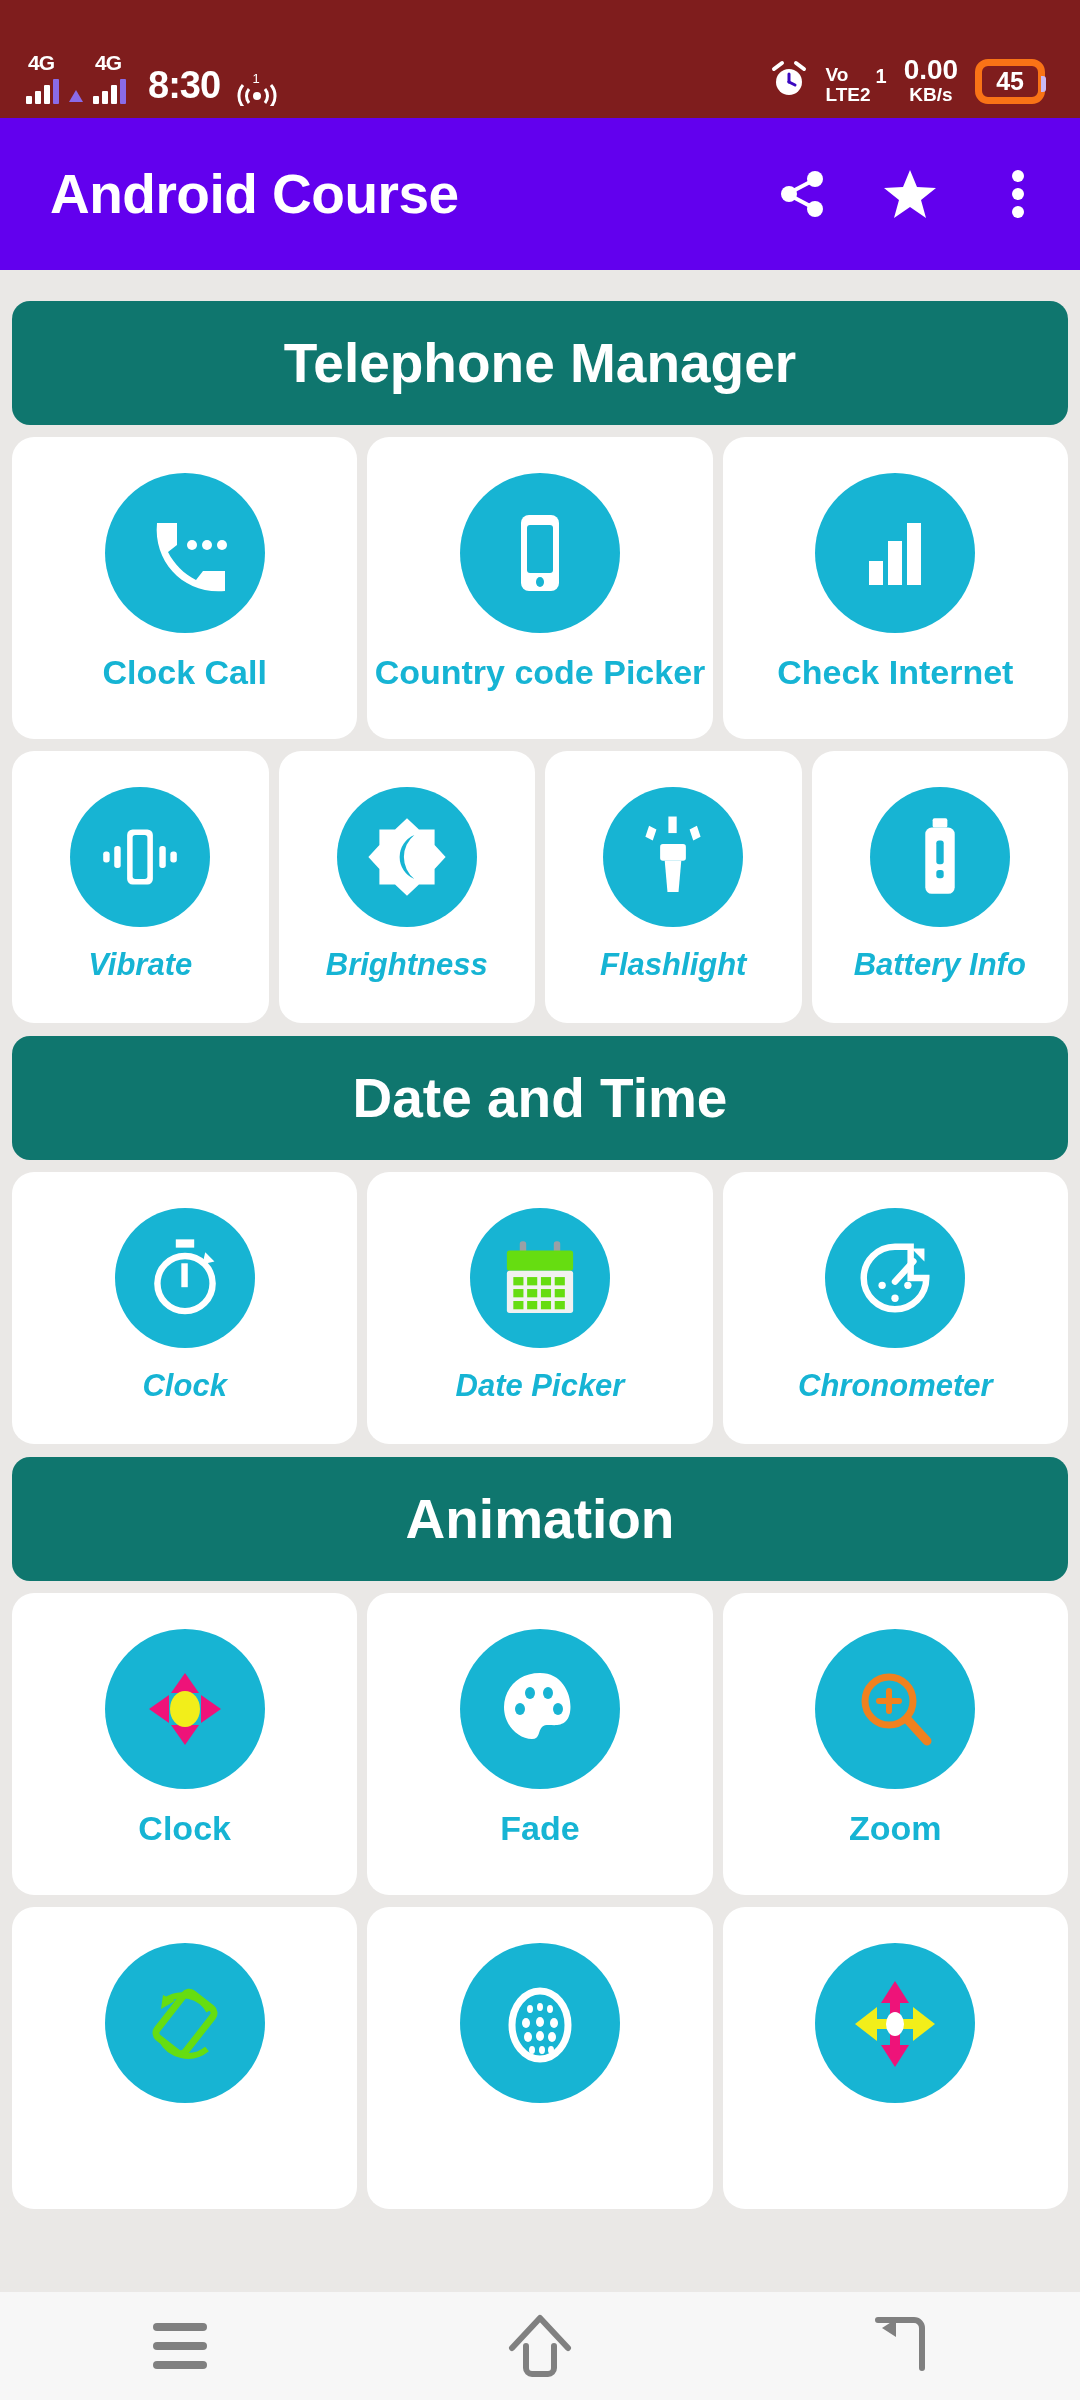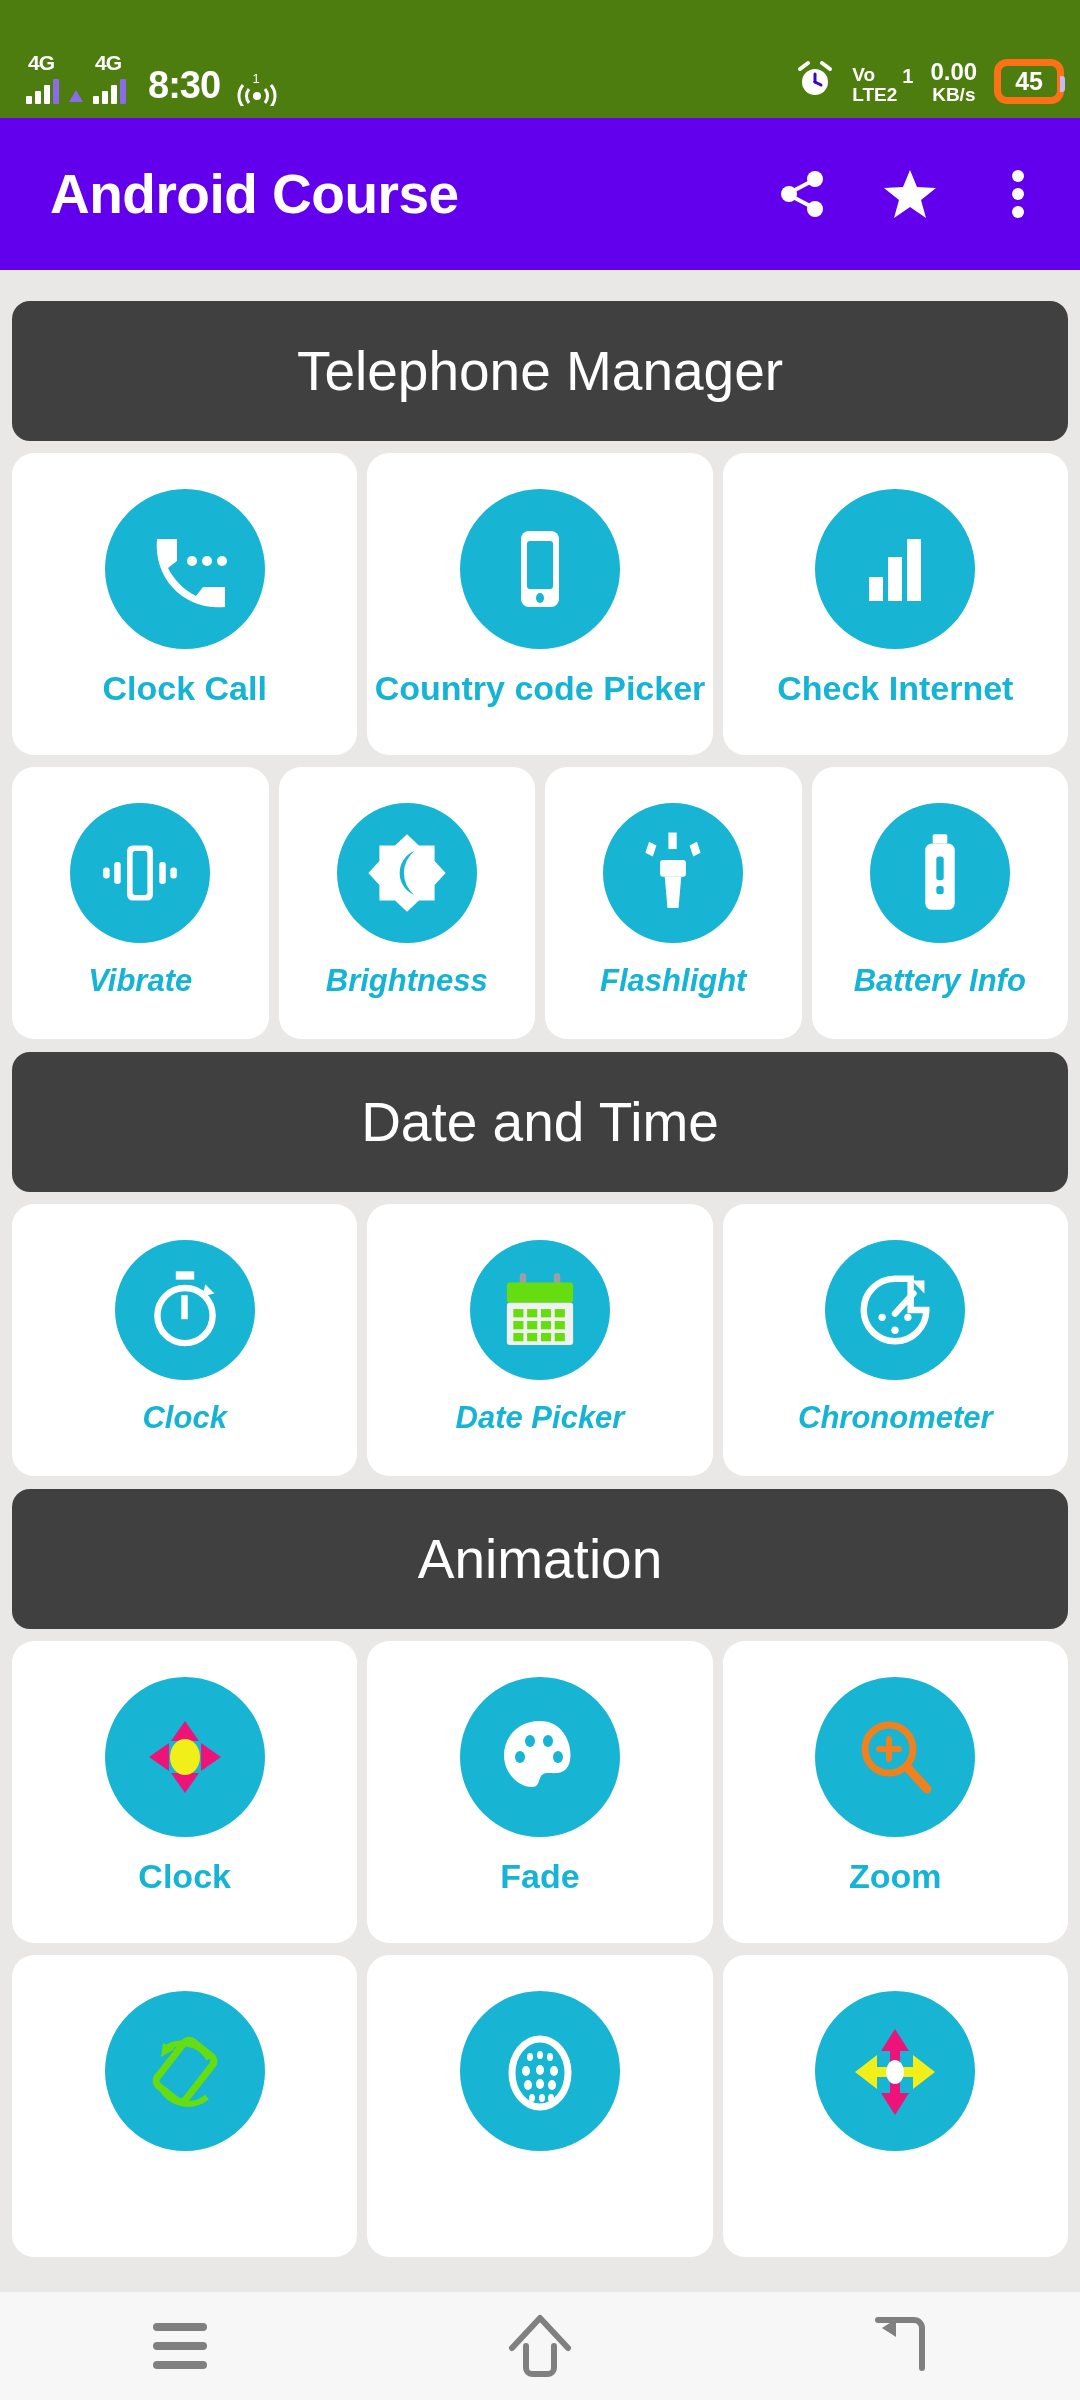--- a/index.html
+++ b/index.html
@@ -6,22 +6,22 @@
   html, body { width:1080px; height:2400px; }
   body {
     font-family: "Liberation Sans", sans-serif;
     background:#EAE8E6;
     overflow:hidden;
     position:relative;
   }
 
   
   #status-bar{
-    height:118px; background:#4d7c0f; color:#fff;
-    display:flex; align-items:flex-end; padding:0 16px 14px 26px;
+    height:118px; background:#7f1d1d; color:#fff;
+    display:flex; align-items:flex-end; padding:0 35px 14px 26px;
     position:relative;
   }
   .sb-left{ display:flex; align-items:flex-end; gap:10px; }
   .sig{ display:flex; align-items:flex-end; gap:3px; position:relative; }
   .sig .g{ font-size:21px; font-weight:bold; line-height:1; position:absolute; top:-26px; left:2px; letter-spacing:-1px;}
   .bars{ display:flex; align-items:flex-end; gap:3px; height:26px;}
   .bars i{ width:6px; background:#fff; border-radius:1px; display:block;}
   .bars i:nth-child(1){height:8px;}
   .bars i:nth-child(2){height:13px;}
   .bars i:nth-child(3){height:19px;}
@@ -29,44 +29,44 @@
   .dn-tri{ width:0;height:0;border-left:7px solid transparent;border-right:7px solid transparent;border-bottom:12px solid #8A6BE8; margin-bottom:2px;}
   .clock-txt{ font-size:38px; font-weight:bold; line-height:1; margin:0 4px 0 12px; letter-spacing:-1px;}
   .hotspot{ position:relative; width:46px; height:30px; }
   .hotspot svg{ position:absolute; bottom:-2px; left:0; }
   .sb-right{ margin-left:auto; display:flex; align-items:flex-end; gap:17px;}
   .alarm-ic{ display:block; }
   .volte{ display:flex; align-items:center; gap:5px;}
   .volte-col{ display:flex; flex-direction:column; line-height:1.02; font-size:19px; font-weight:bold;}
   .volte-one{ font-size:20px; font-weight:bold; align-self:flex-start;}
   .netspeed{ display:flex; flex-direction:column; align-items:center; line-height:1.02;}
-  .netspeed .v{ font-size:24px; font-weight:bold;}
+  .netspeed .v{ font-size:28px; font-weight:bold;}
   .netspeed .u{ font-size:19px; font-weight:bold;}
   .batt{ border:7px solid #f97316; border-radius:13px; padding:2px 14px; font-size:25px; font-weight:bold; position:relative; line-height:1.1;}
   .batt:after{ content:""; position:absolute; right:-8px; top:10px; width:5px;height:16px;background:#C9B8F5;border-radius:0 3px 3px 0;}
 
   
   #app-bar{
     height:152px; background:#6200EE; display:flex; align-items:center;
     padding:0 34px 0 50px; color:#fff;
   }
   #app-title{ font-size:55px; font-weight:bold; letter-spacing:-0.5px;}
   .ab-actions{ margin-left:auto; display:flex; align-items:center; gap:52px;}
   .ab-actions .ic{ display:flex; align-items:center; justify-content:center; width:56px;height:56px; cursor:pointer;}
 
   
   #content{
     position:absolute; top:288px; left:0; right:0; bottom:0;
     background:#EAE8E6; padding:0 12px; overflow:hidden;
   }
   .section-header{
-    background:#404040; color:#fff; border-radius:18px;
-    margin:13px 0 0 0; height:140px;
+    background:#0f766e; color:#fff; border-radius:18px;
+    margin:13px 0 0 0; height:124px;
     display:flex; align-items:center; justify-content:center;
-    font-size:55px; font-weight:normal;
+    font-size:55px; font-weight:bold;
   }
   .row{ display:flex; gap:10px; margin-top:12px; }
   .card{
     background:#fff; border-radius:22px; flex:1;
     display:flex; flex-direction:column; align-items:center;
     padding:36px 4px 26px 4px;
   }
   .row.r3 .card{ min-height:302px; }
   .row.r4 .card{ min-height:272px;font-style:italic; }
   .circle{

